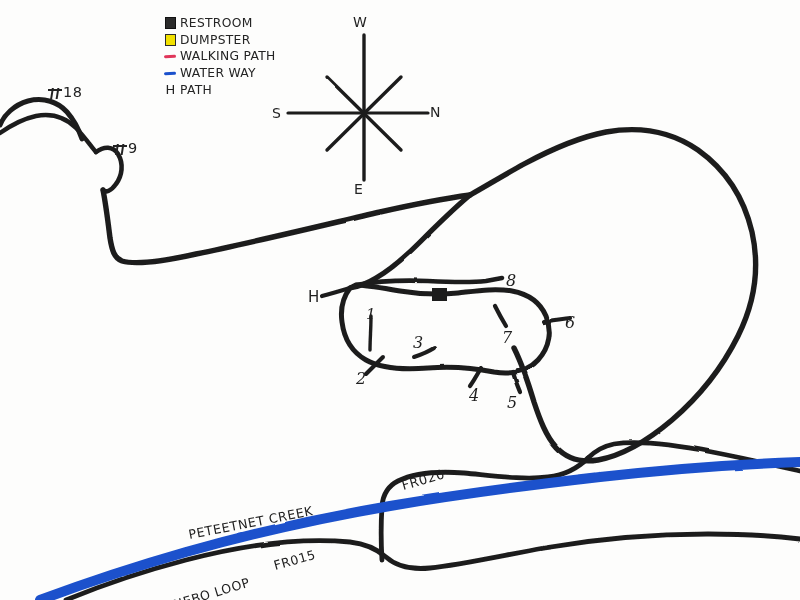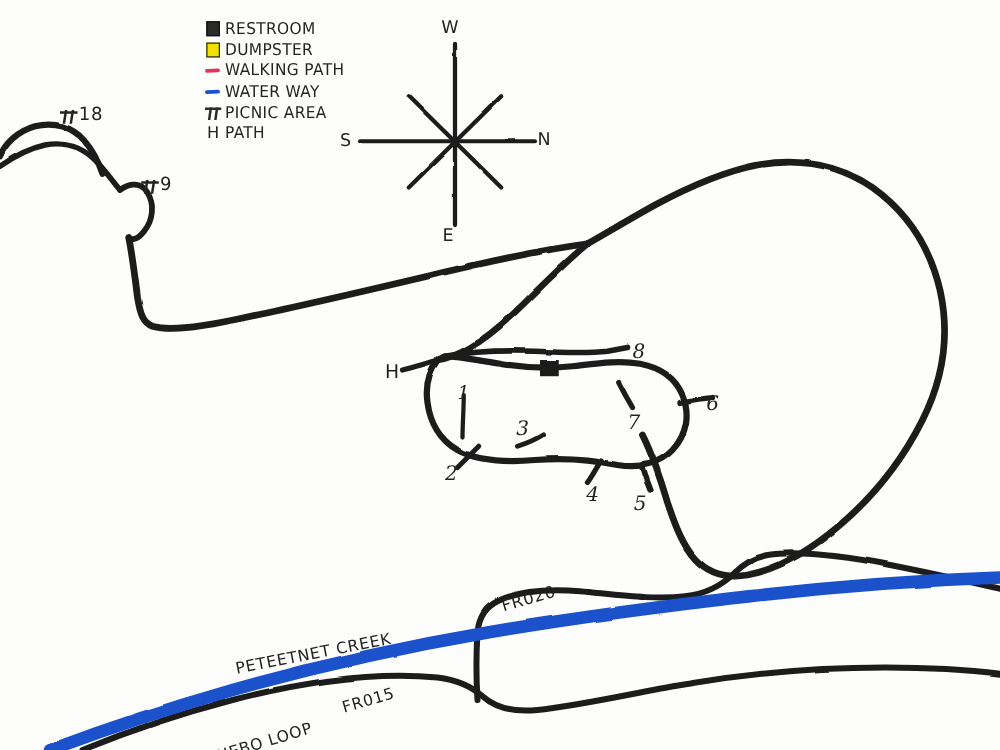--- a/index.html
+++ b/index.html
@@ -362,26 +362,20 @@
       <span class="legend-label">WALKING PATH</span>
     </div>
 
     <div class="legend-row">
       <span class="legend-sym">
         <span class="sym-dash-blue"></span>
       </span>
       <span class="legend-label">WATER WAY</span>
     </div>
 
-    <div class="legend-row">
-      <span class="legend-sym">
-        <span class="sym-picnic"></span>
-      </span>
-      <span class="legend-label">PICNIC AREA</span>
-    </div>
 
     <div class="legend-row">
       <span class="legend-sym">
         <span class="sym-host">H</span>
       </span>
       <span class="legend-label">PATH</span>
     </div>
   </div>
 
   <span id="compass-w" class="hand-text compass-lbl">W</span>

